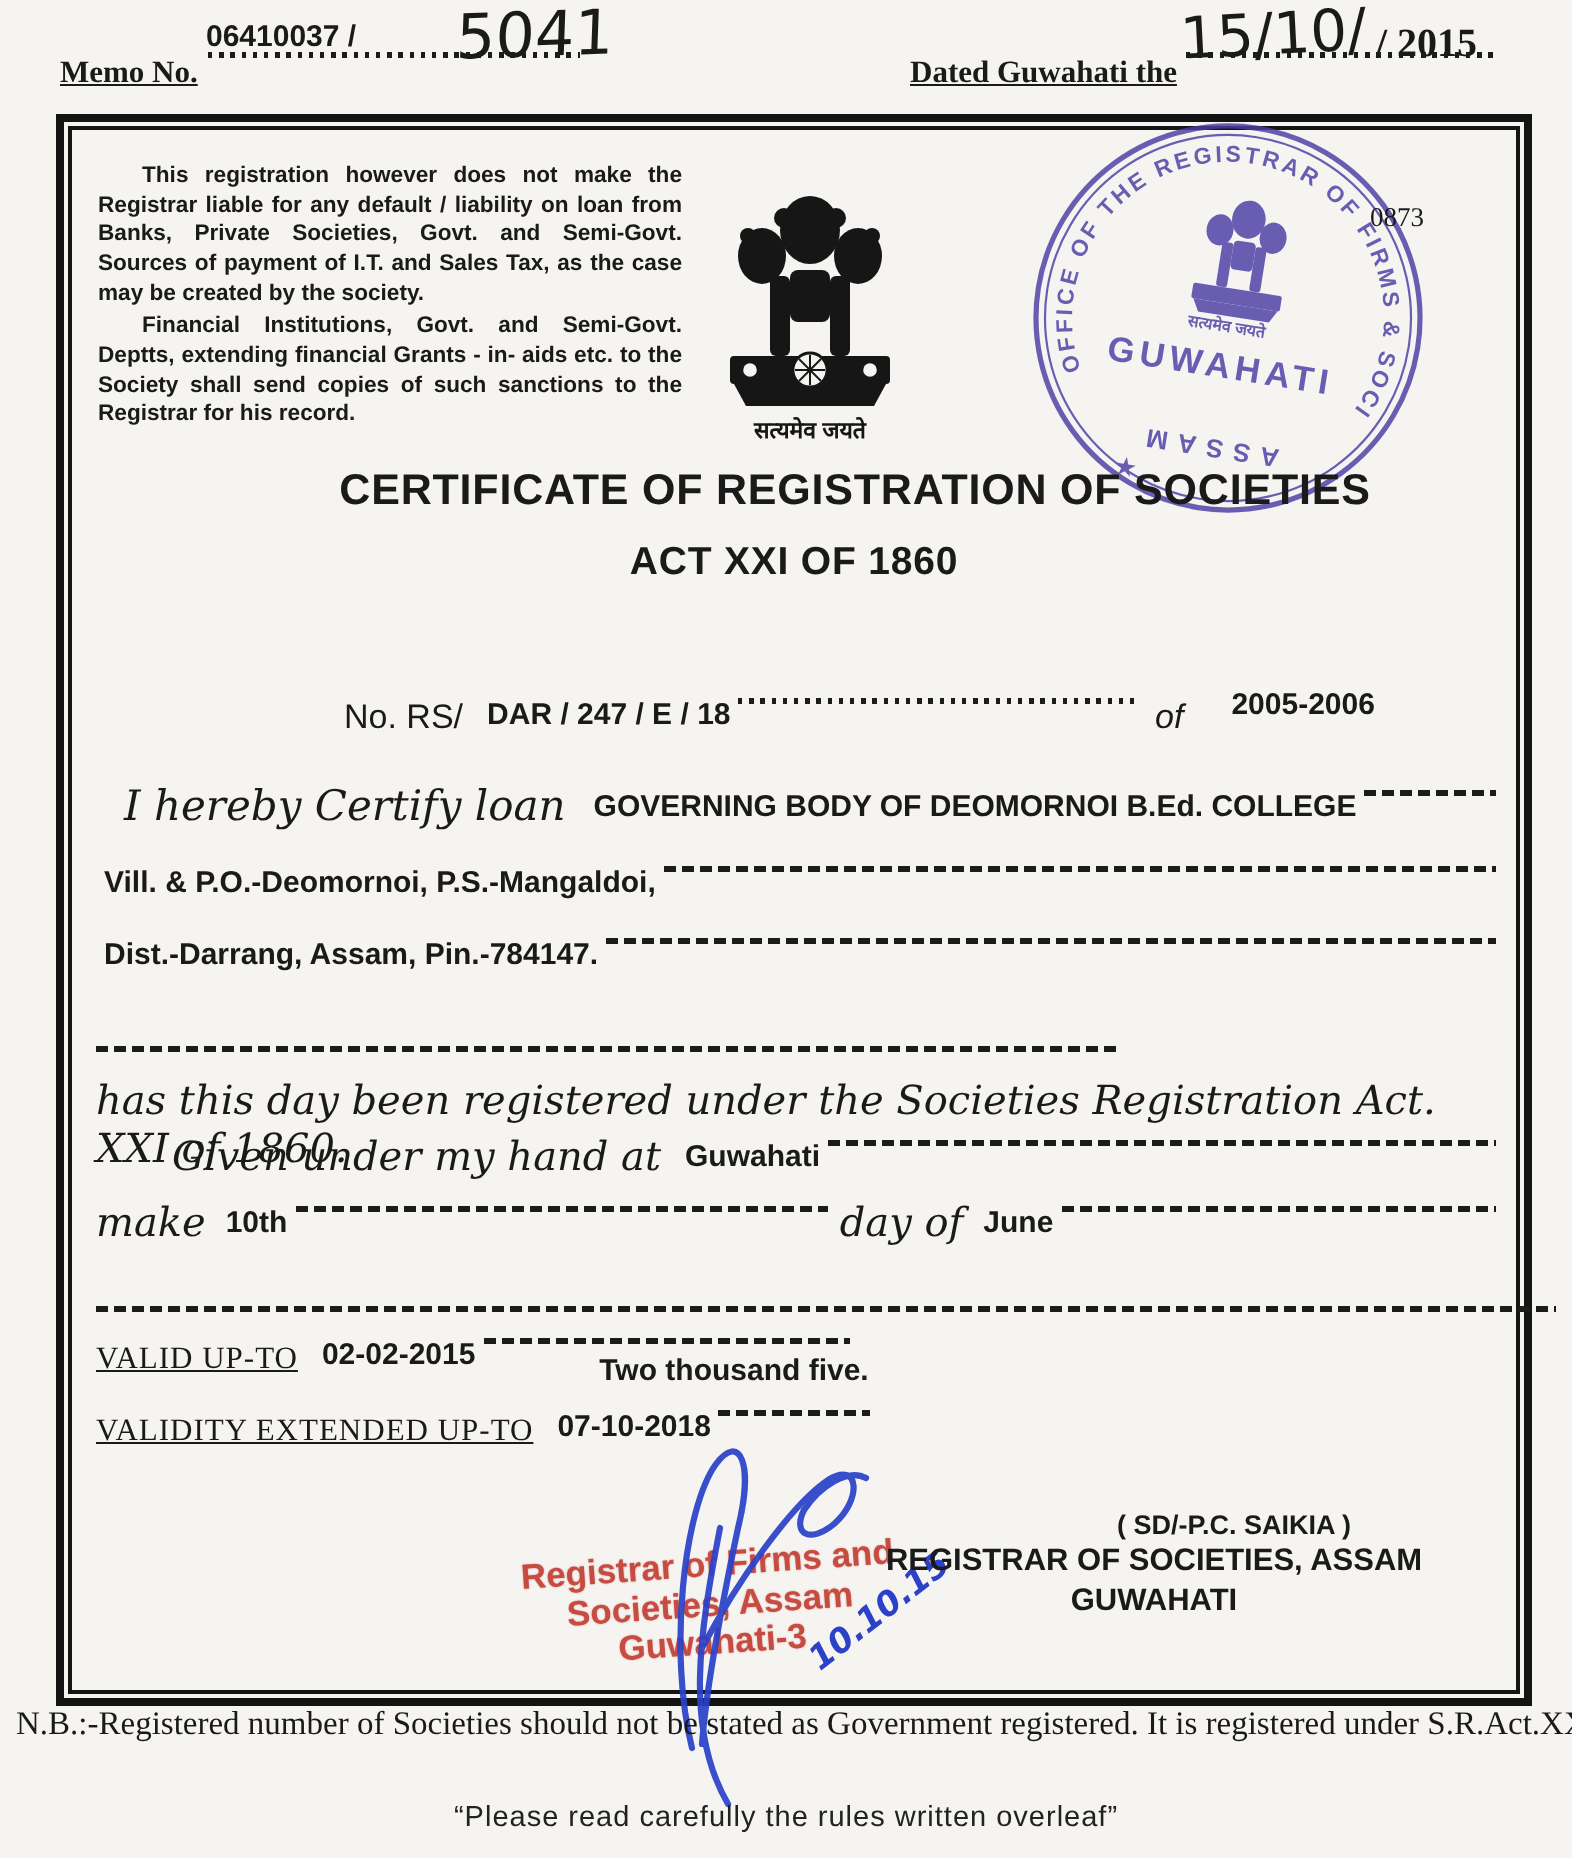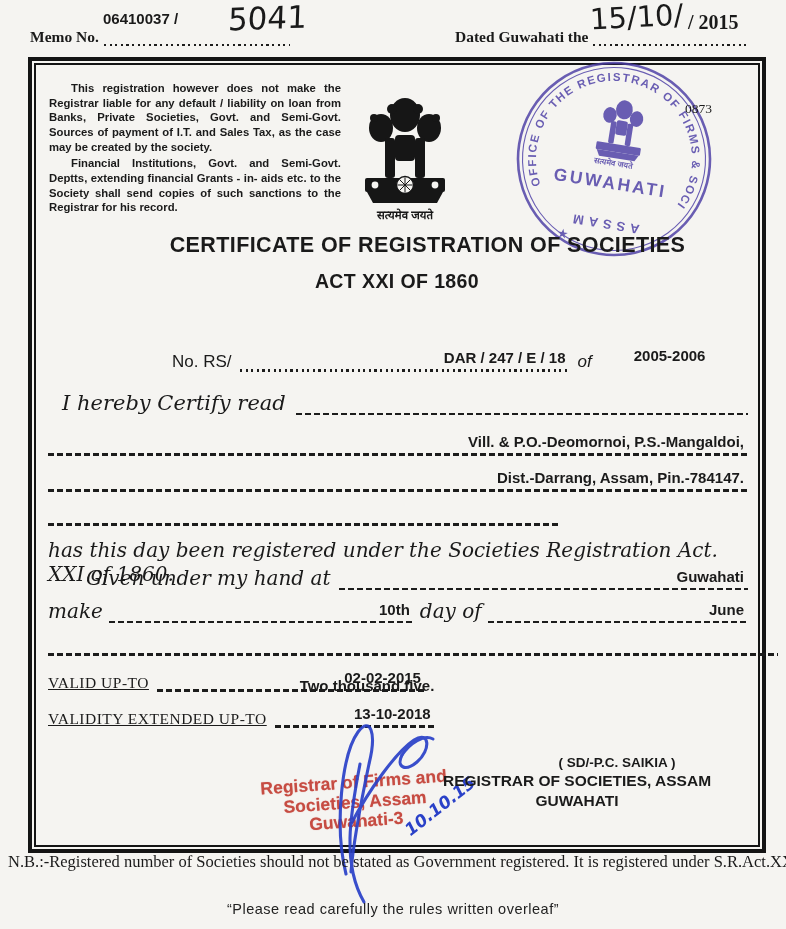--- a/index.html
+++ b/index.html
@@ -1,27 +1,27 @@
 <!DOCTYPE html>
 <html><head>
 <meta charset="utf-8">
 <style>
   html,body{margin:0;padding:0;}
   body{background:#e8e7e4;}
   .page{position:relative;width:786px;height:929px;background:#f5f4f1;overflow:hidden;
         font-family:"Liberation Sans",sans-serif;color:#1a1a1a;}
-  .serifb{font-family:"Liberation Serif",serif;font-weight:bold;}
+  .serifb{font-family:"Liberation Serif",serif;font-weight:bold;text-decoration:underline;}
   .serif{font-family:"Liberation Serif",serif;text-decoration:underline;}
   .script{font-family:"DejaVu Serif",serif;font-style:italic;}
   .abs{position:absolute;}
   .row{position:absolute;display:flex;align-items:flex-end;}
   .line{height:2.5px;width:100%;}
   .dashed{background:repeating-linear-gradient(90deg,#1c1c1c 0 6px,transparent 6px 9px);}
   .dotted{background:repeating-linear-gradient(90deg,#1c1c1c 0 2.2px,transparent 2.2px 5.6px);}
-  .fill{display:inline-flex;flex-direction:column;justify-content:flex-end;align-items:flex-end;}
+  .fill{display:inline-flex;flex-direction:row;justify-content:flex-end;}
   .fill .val{text-align:center;font:700 15px "Liberation Sans",sans-serif;padding:0 4px 3px;white-space:nowrap;font-style:normal;}
   .grow{flex:1;}
   .hand{font-family:"DejaVu Sans",sans-serif;}
   
   .cert{position:absolute;left:28px;top:57px;width:730px;height:788px;border:4px solid #141414;}
   .cert-inner{position:absolute;inset:2px;border:2px solid #141414;}
   .notice{position:absolute;left:17px;top:20px;width:292px;font-weight:bold;font-size:11.3px;
           line-height:1.3;text-align:justify;}
   .notice p{margin:0 0 2px 0;text-indent:22px;}
   .title1{position:absolute;left:16px;right:0;top:172px;text-align:center;font-weight:bold;font-size:21.5px;letter-spacing:.4px;margin-left:45px;}
@@ -121,26 +121,27 @@
     <div class="title1">CERTIFICATE OF REGISTRATION OF SOCIETIES</div>
     <div class="title2">ACT XXI OF 1860</div>
 
     <div class="row" style="left:140px;top:288px;width:580px;">
       <span style="font-size:17px;white-space:nowrap;">No. RS/</span>
       <span class="fill" style="width:330px;margin-left:8px;">
         <b class="val">DAR / 247 / E / 18</b>
         <i class="line dotted"></i>
       </span>
       <span style="font-size:17px;margin-left:8px;font-style:italic;">of</span>
-      <b style="font-size:15px;margin-left:42px;transform:translateY(-8px);white-space:nowrap;">2005-2006</b>
+      <b style="font-size:15px;margin-left:24px;transform:translateY(-8px);white-space:nowrap;">2005-2006</b>
     </div>
 
     <div class="row" style="left:30px;top:330px;right:14px;">
-      <span class="script" style="font-size:21px;white-space:nowrap;">I hereby Certify read</span>
+      <span class="script" style="font-size:21px;white-space:nowrap;">I hereby Certify loan</span>
       <span class="fill grow" style="margin-left:10px;">
+        <b class="val">GOVERNING BODY OF DEOMORNOI B.Ed. COLLEGE</b>
         <i class="line dashed"></i>
       </span>
     </div>
 
     <div class="row" style="left:16px;top:372px;right:14px;">
       <span class="fill grow">
         <b class="val">Vill. &amp; P.O.-Deomornoi, P.S.-Mangaldoi,</b>
         <i class="line dashed"></i>
       </span>
     </div>
@@ -181,21 +182,21 @@
     <div class="row" style="left:16px;top:608px;">
       <span class="serif" style="font-size:15.5px;letter-spacing:.5px;white-space:nowrap;">VALID UP-TO</span>
       <span class="fill" style="width:268px;margin-left:8px;">
         <b class="val">02-02-2015</b>
         <i class="line dashed"></i>
       </span>
     </div>
     <div class="row" style="left:16px;top:644px;">
       <span class="serif" style="font-size:15.5px;letter-spacing:.5px;white-space:nowrap;">VALIDITY EXTENDED UP-TO</span>
       <span class="fill" style="width:160px;margin-left:8px;">
-        <b class="val">13-10-2018</b>
+        <b class="val">07-10-2018</b>
         <i class="line dashed"></i>
       </span>
     </div>
 
     <div class="redstamp">
       <div>Registrar of Firms and</div>
       <div>Societies, Assam</div>
       <div>Guwahati-3</div>
     </div>
 

